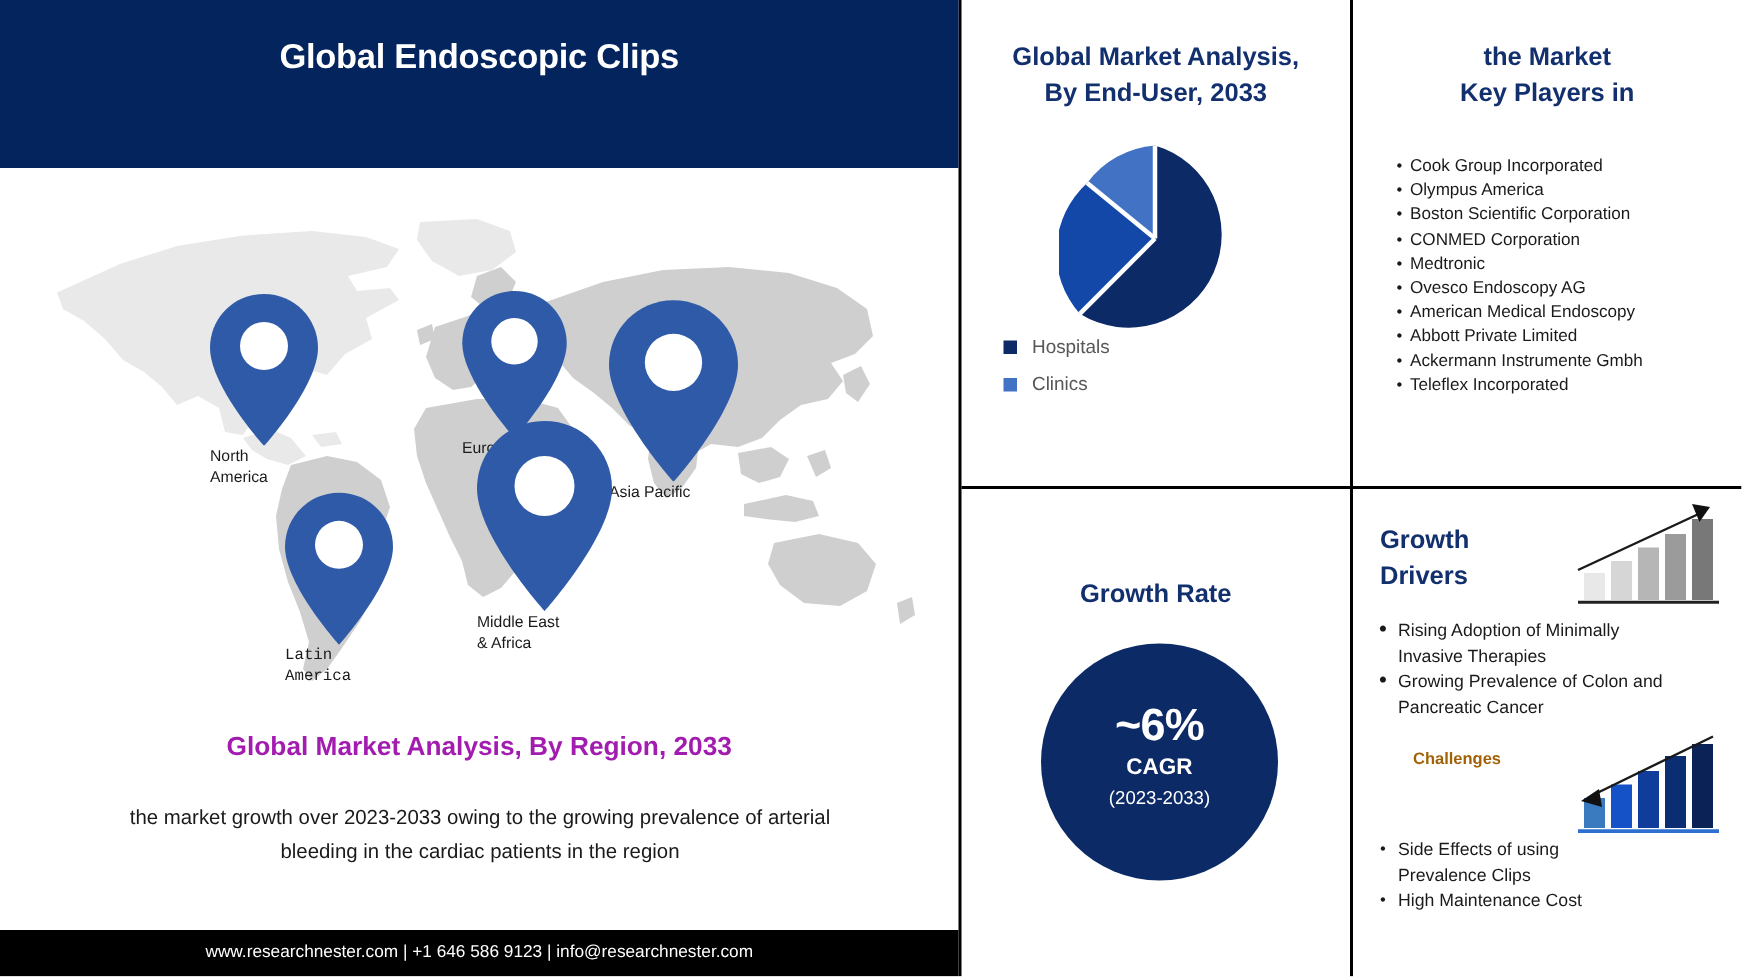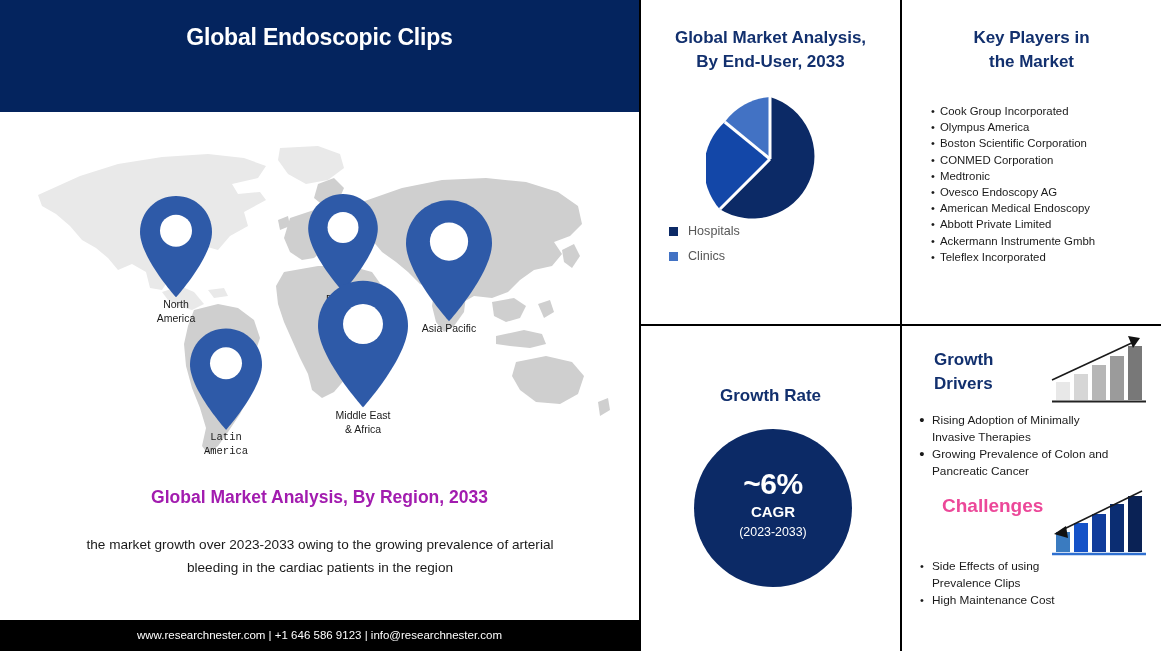--- a/index.html
+++ b/index.html
@@ -52,21 +52,20 @@
   #map-wrap {
     position: absolute;
     left: 22px; top: 140px;
     width: 596px;
     height: 330px;
   }
   #map-wrap svg { display: block; width: 100%; height: 100%; }
 
   .pin {
     position: absolute;
-    text-align: center;
   }
   .pin .glyph { display: block; line-height: 0; }
   .pin .plabel {
     display: block;
     font-size: 10.5px;
     color: #1a1a1a;
     line-height: 12.5px;
     margin-top: 1px;
     white-space: nowrap;
   }
@@ -226,31 +225,30 @@
   }
 
   
   #drivers-head {
     position: absolute;
     left: 18px; top: 22px;
     color: #12306e;
     font-size: 17px;
     font-weight: bold;
     line-height: 24px;
-    margin-left: 14px;
   }
   #drivers-head .line { display: block; }
   #drivers-icon { position: absolute; left: 148px; top: 8px; }
   #drivers-list { position: absolute; left: 10px; top: 86px; width: 249px; }
 
   #challenges-head {
     position: absolute;
     left: 40px; top: 168px;
-    color: #ec4899;
-    font-size: 19px;
+    color: #a16207;
+    font-size: 11px;
     font-weight: bold;
     line-height: 24px;
   }
   #challenges-icon { position: absolute; left: 148px; top: 160px; }
   #challenges-list { position: absolute; left: 10px; top: 232px; width: 249px; }
 
   .bullet-row {
     display: flex;
     align-items: flex-start;
     margin-bottom: 1px;
@@ -416,22 +414,22 @@
         </div>
         <div class="legend-row">
           <span class="legend-sw" style="background:#4272C4;"></span>
           <span class="legend-lbl">Clinics</span>
         </div>
       </div>
     </div>
 
     <div class="quad" id="quad-players">
       <div class="quad-title" id="players-title">
+        <span class="line">the Market</span>
         <span class="line">Key Players in</span>
-        <span class="line">the Market</span>
       </div>
       <div id="players-list">
         <div class="player-row">
           <span class="player-bullet">•</span>
           <span class="player-lbl">Cook Group Incorporated</span>
         </div>
         <div class="player-row">
           <span class="player-bullet">•</span>
           <span class="player-lbl">Olympus America</span>
         </div>

